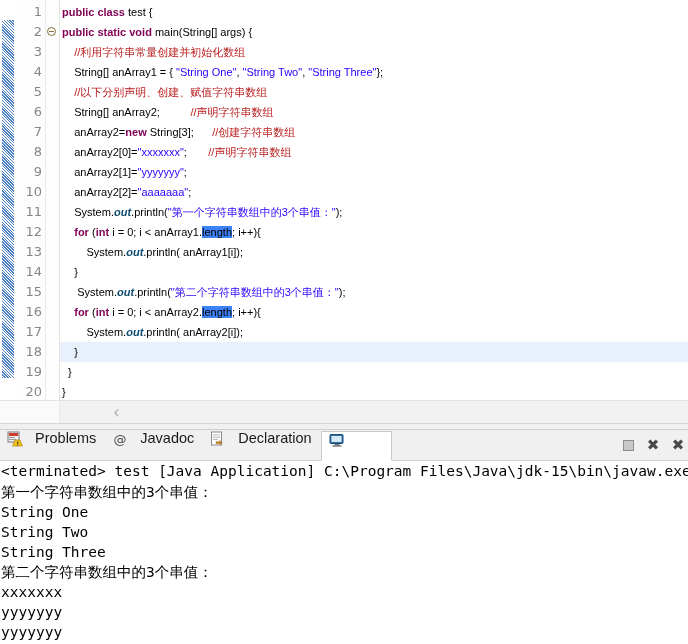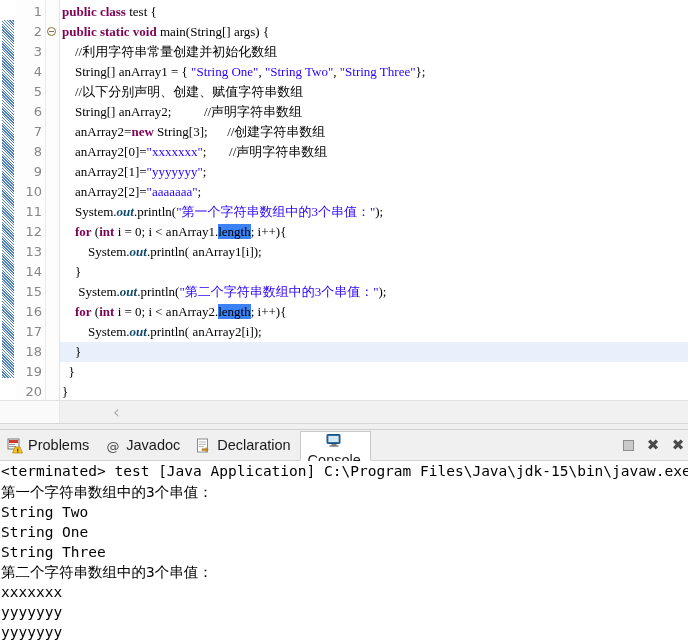--- a/index.html
+++ b/index.html
@@ -103,34 +103,34 @@
 
   .code-area {
     flex: 1 1 auto;
     position: relative;
     padding-top: 2px;
     overflow: hidden;
   }
   .code-line {
     height: 20px;
     line-height: 20px;
-    font-family: Liberation Serif, serif;
-    font-size: 13px;
+    font-family: Liberation Sans, sans-serif;
+    font-size: 11px;
     white-space: pre;
     color: #000000;
     padding-left: 2px;
   }
   .code-line.current {
     background: #e8f0fb;
   }
 
   
   .kw    { color: #7f0055; font-weight: bold; }
   .str   { color: #2a00ff; }
-  .cmt   { color: #000000; }
+  .cmt   { color: #b91c1c; }
   .fld   { color: #0c4a6e; font-style: italic; font-weight: bold; text-align: center; }
   .plain { color: #000000; }
   .occ   { background: #3b82f6; }
 
   
   .hscroll {
     height: 22px;
     background: #f1f1f1;
     border-top: 1px solid #e2e2e2;
     display: flex;
@@ -173,22 +173,22 @@
     height: 30px;
     background: #f0f0f0;
     display: flex;
     align-items: flex-end;
     position: relative;
     border-bottom: 1px solid #d0d0d0;
   }
   .tab {
     height: 29px;
     display: flex;
-    align-items: center;
-    gap: 5px;
+    align-items: flex-start;
+    gap: 12px;
     padding: 0 9px 0 7px;
     font-size: 14.5px;
     color: #1a1a1a;
     white-space: nowrap;
     box-sizing: border-box;
   }
   .tab.active {
     background: #ffffff;
     border-top: 1px solid #c9c9c9;
     border-left: 1px solid #c9c9c9;
@@ -392,22 +392,22 @@
           <div class="tool-btn">
             <span style="font-size:15px;color:#4a4a4a;font-family:'DejaVu Sans',sans-serif;line-height:1">✖</span>
           </div>
         </div>
       </div>
 
     <div class="console">
       <div class="console-line header">&lt;terminated&gt; test [Java Application] C:\Program Files\Java\jdk-15\bin\javaw.exe  (2022年1月26</div>
       <div id="console-output">
           <div class="console-line">第一个字符串数组中的3个串值：</div>
+          <div class="console-line">String One</div>
           <div class="console-line">String Two</div>
-          <div class="console-line">String One</div>
           <div class="console-line">String Three</div>
           <div class="console-line">第二个字符串数组中的3个串值：</div>
           <div class="console-line">xxxxxxx</div>
           <div class="console-line">yyyyyyy</div>
           <div class="console-line">yyyyyyy</div>
         </div>
     </div>
   </div>
 
 </div>

